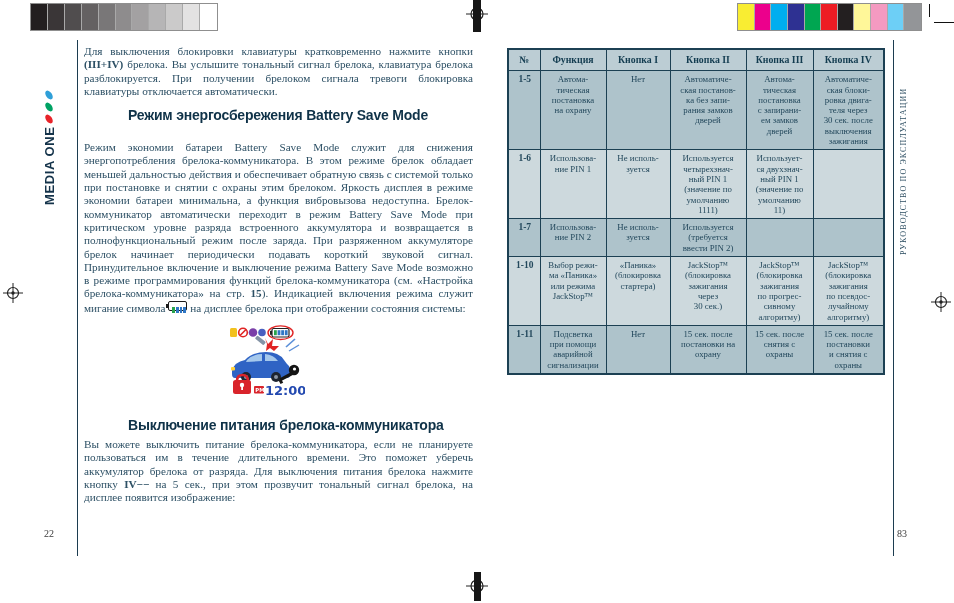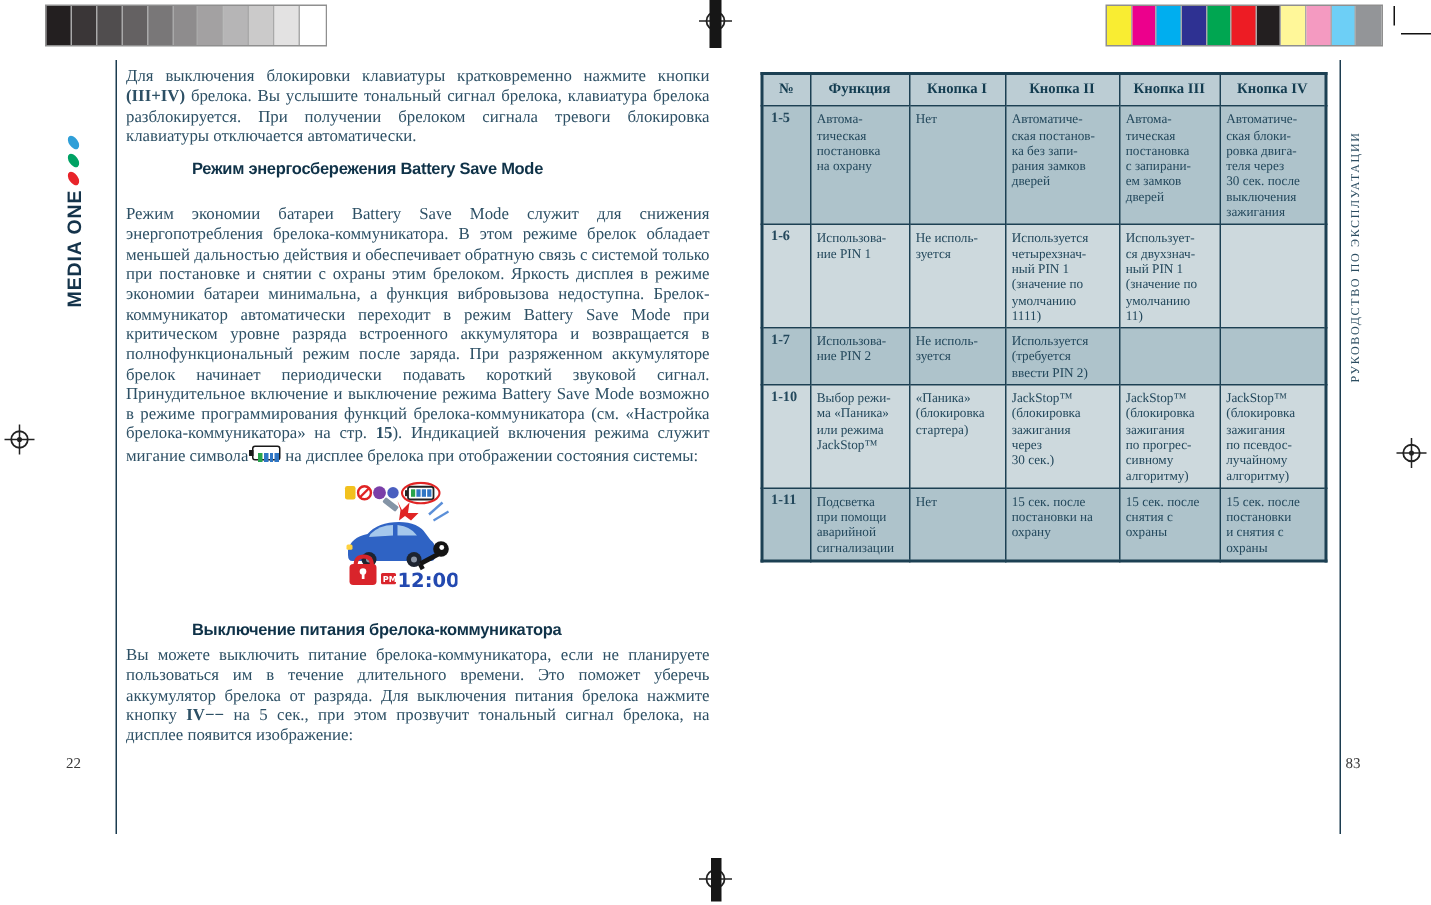--- a/index.html
+++ b/index.html
@@ -35,30 +35,30 @@
     transform:rotate(-90deg); transform-origin:top left;
     font-family:"Liberation Sans","DejaVu Sans",sans-serif; font-weight:bold;
     font-size:13px; letter-spacing:0.6px; color:#14334a; white-space:nowrap; }
   #brand-vert .dot { display:inline-block; width:10px; height:6px; border-radius:50%;
     margin-left:2px; transform:rotate(-35deg); vertical-align:2px; }
 
   #vert-title { position:absolute; left:899px; top:255px; width:210px; height:13px;
     transform:rotate(-90deg); transform-origin:top left;
     font-size:8px; letter-spacing:1.1px; color:#2c4d61; white-space:nowrap; }
 
-  .folio { position:absolute; top:504px; font-size:10px; color:#3a3a3a;font-family:Liberation Serif, serif; }
+  .folio { position:absolute; top:528px; font-size:10px; color:#3a3a3a;font-family:Liberation Serif, serif; }
   #folio-left { left:44px; }
   #folio-right { left:897px; }
 
   
   #left-col { position:absolute; left:84px; top:42px; width:389px; color:#2d5065; }
   #left-col p { font-size:11.2px; line-height:13.3px; text-align:justify; }
   #left-col p .b { font-weight:bold; }
   #left-col h3 { font-family:"Liberation Sans","DejaVu Sans",sans-serif;
-    font-size:11px; letter-spacing:-0.2px; color:#0f3248; margin:9px 0 5px 0;padding-left:44px; }
+    font-size:14px; letter-spacing:-0.2px; color:#0f3248; margin:9px 0 5px 0;padding-left:44px; }
   #para1 { margin-top:3px; }
   #para2 { margin-top:18px; }
 
   .batt-icon { display:inline-block; width:19px; height:10px; vertical-align:-1px;
     border:1px solid #1a1a1a; border-radius:2px; background:#fff; position:relative;
     padding:1px 1px 1px 3px; white-space:nowrap; }
   .batt-icon::before { content:""; position:absolute; left:-3px; top:2px; width:3px; height:4px; background:#1a1a1a; }
   .batt-icon i { display:inline-block; width:2.6px; height:6px; margin-right:1px; }
   .batt-icon .g { background:#28a34c; }
   .batt-icon .u { background:#2f76c4; }
@@ -68,21 +68,21 @@
   #heading2 { margin-top:13px; }
 
   
   #func-table { position:absolute; left:507px; top:48px; border-collapse:collapse;
     table-layout:fixed; width:376px; color:#23485c;
     border:2px solid #1c4053; }
   #func-table td, #func-table th { border:1px solid #1c4053; vertical-align:top;
     padding:3px 4px; font-size:8.8px; line-height:10.3px; text-align:left; }
   #func-table th { text-align:center; font-weight:bold; font-size:9.8px; padding:5px 2px;
     background:#bccdd4; color:#133c50; }
-  #func-table .cell { white-space:pre-line; }
+  #func-table .cell { white-space:pre-line;text-align:center; }
   #func-table .cell-id { font-weight:bold; font-size:9.5px; padding-left:5px; }
   #func-table tr.row-d { background:#aec3cb; }
   #func-table tr.row-l { background:#cdd9dd; }
   .cw0{width:32px}.cw1{width:66px}.cw2{width:64px}.cw3{width:76px}.cw4{width:67px}.cw5{width:71px}
 </style>
 </head>
 <body>
 
 <div id="page">
 

